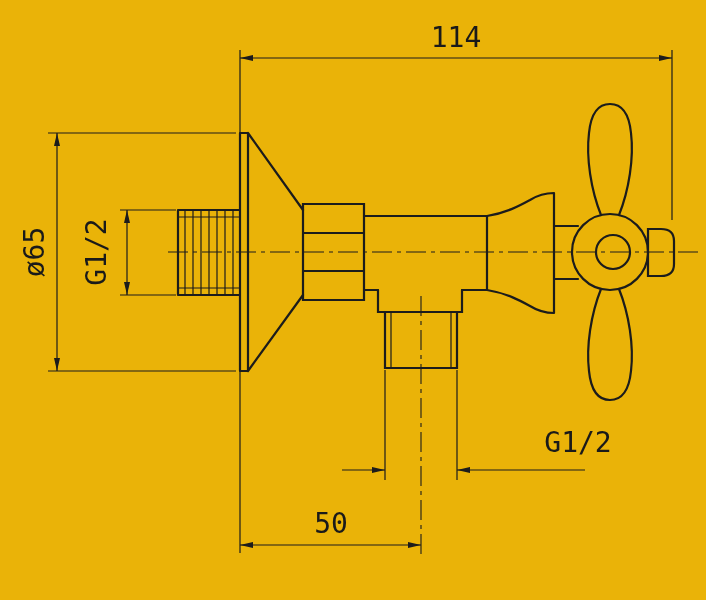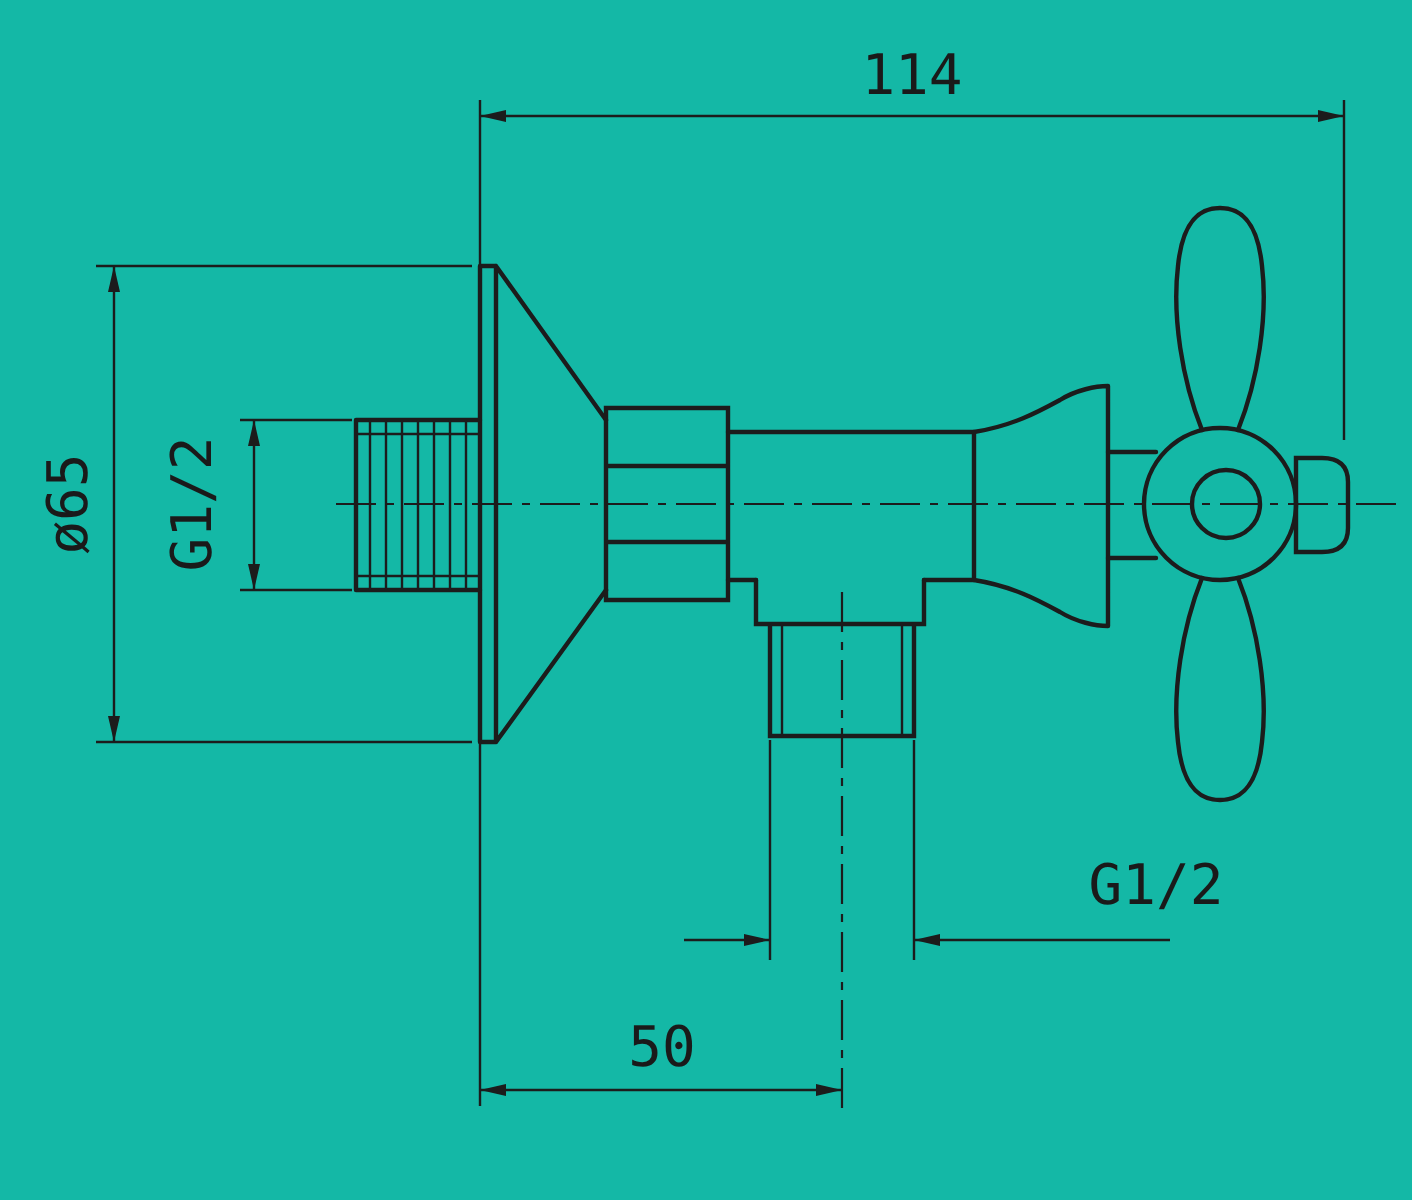--- a/index.html
+++ b/index.html
@@ -4,21 +4,21 @@
 <style>
   html, body {
     margin: 0;
     padding: 0;
     background: #ffffff;
   }
   .stage {
     position: relative;
     width: 706px;
     height: 600px;
-    background: #14b8a6;
+    background: #eab308;
     overflow: hidden;
   }
   svg { display: block; }
   .obj  { stroke: #1c1c1c; stroke-width: 2.2; fill: none; stroke-linecap: round; }
   .thin { stroke: #1c1c1c; stroke-width: 1.2; fill: none; }
   .dim  { stroke: #1c1c1c; stroke-width: 1.2; fill: none; }
   .cl   { stroke: #1c1c1c; stroke-width: 1.1; fill: none;
           stroke-dasharray: 20 5 4 5; }
   .dim-text {
     font-family: "DejaVu Sans Mono", monospace;

